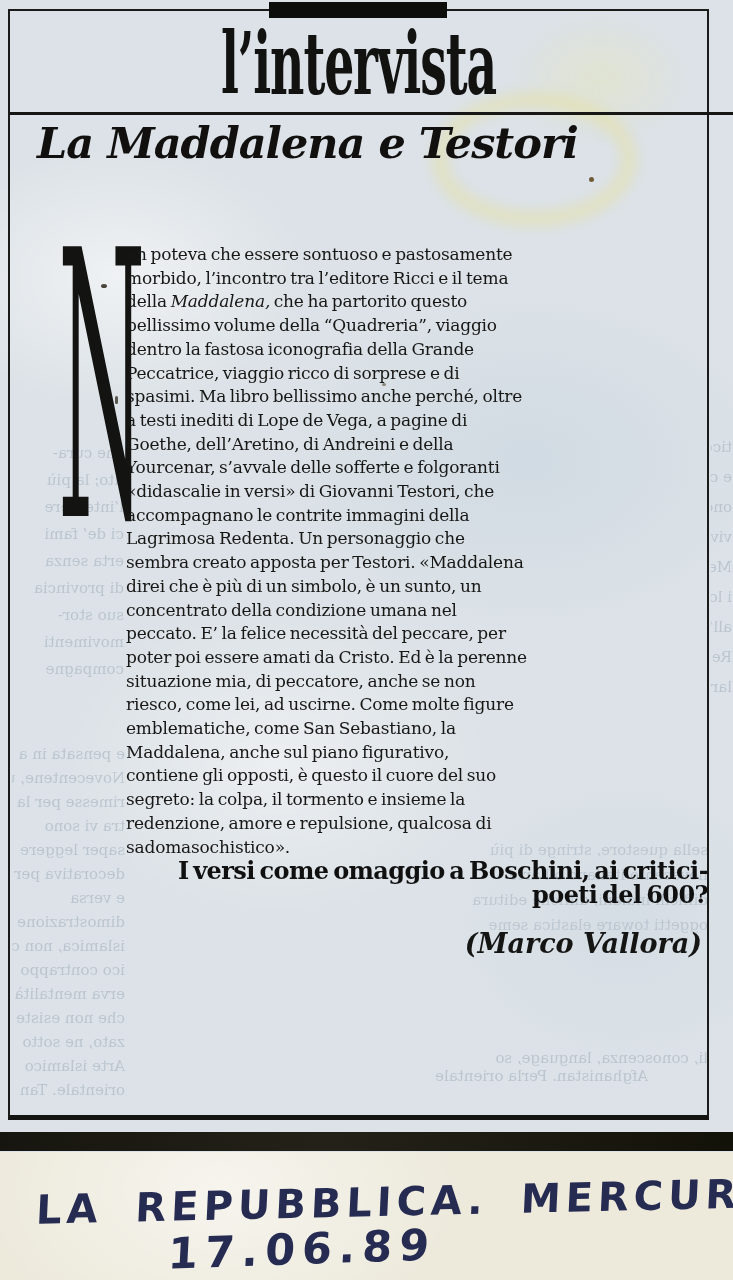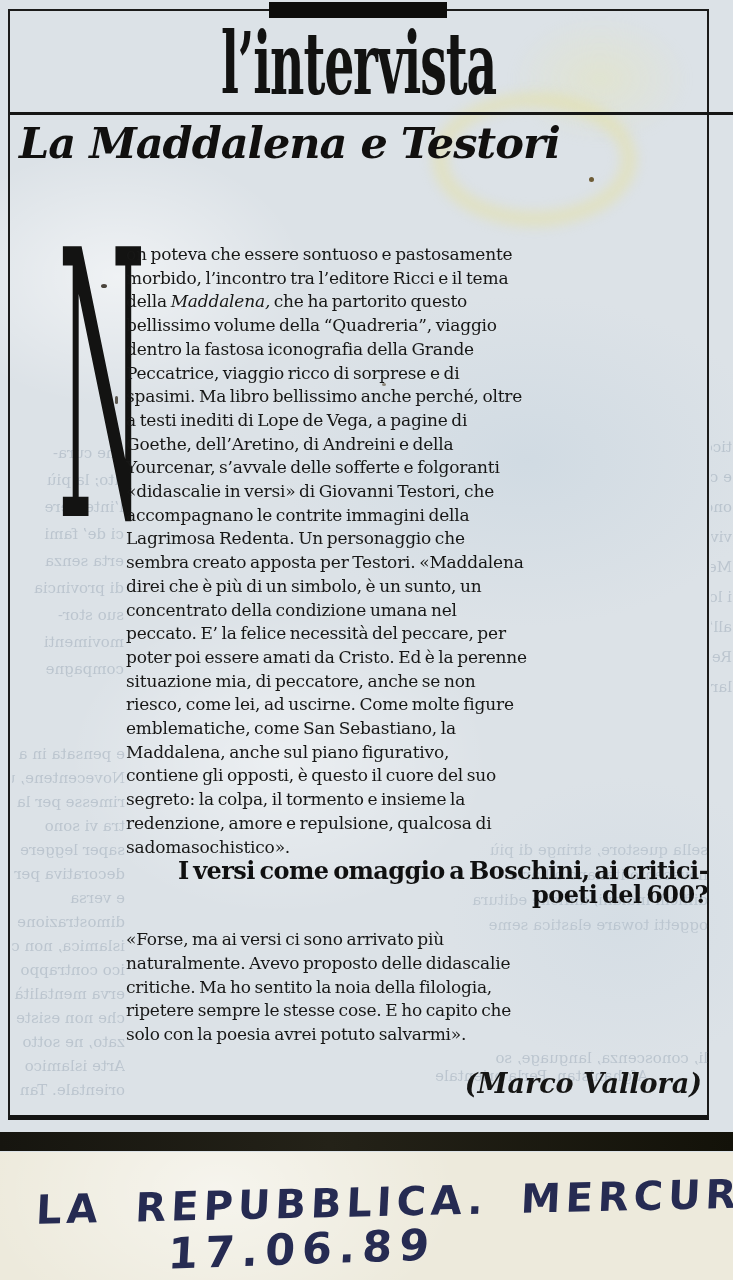--- a/index.html
+++ b/index.html
@@ -30,21 +30,21 @@
     border:2px solid #1b1b1a; border-bottom:5px solid #141413;
   }
   .topbar{ position:absolute; left:269px; top:2px; width:178px; height:16px; background:#0d0d0b; }
   .masthead{
     position:absolute; left:10px; top:18px; width:697px; text-align:center;
     font-size:86px; font-weight:bold; line-height:92px; letter-spacing:-2px;
     transform:scaleX(.55); transform-origin:50% 0; color:#121211;
   }
   .rule{ position:absolute; left:10px; top:112px; width:723px; height:3px; background:#161615; }
   .headline{
-    position:absolute; left:8px; top:120px; width:563px; text-align:center;
+    position:absolute; left:26px; top:120px; width:563px; text-align:center;
     font-size:43px; line-height:47px; font-weight:bold; font-style:italic;
     letter-spacing:-1px; color:#11100f;
   }
   .dropcap{
     position:absolute; left:58px; top:240px; width:80px;
     font-size:370px; line-height:296px; color:#131312;
     transform:scaleX(.27); transform-origin:0 0;
   }
   .bodycol{ position:absolute; left:126px; top:243px; width:582px; }
   .para{
@@ -125,21 +125,20 @@
   <div class="ghost g-rs">tice del<br>e certo su<br>one dell’<br>viviere<br>Me  la<br>i lo  sape<br>all’Islam<br>Recupero<br>lare le</div>
   <div class="ghost g-ri">sella questore, stringe di più<br>novecento italiano o l’arte<br>difficili indiani, difficile editura<br>oggetti toware elastica seme</div>
   <div class="ghost g-b1">li, conoscenza, language, so</div>
   <div class="ghost g-b2">Afghanistan. Perla orientale</div>
 
   <div class="dropcap">N</div>
 
   <div class="bodycol">
     <div class="para">on poteva che essere sontuoso e pastosamente<br>morbido, l’incontro tra l’editore Ricci e il tema<br>della <i>Maddalena,</i> che ha partorito questo<br>bellissimo volume della “Quadreria”, viaggio<br>dentro la fastosa iconografia della Grande<br>Peccatrice, viaggio ricco di sorprese e di<br>spasimi. Ma libro bellissimo anche perché, oltre<br>a testi inediti di Lope de Vega, a pagine di<br>Goethe, dell’Aretino, di Andreini e della<br>Yourcenar, s’avvale delle sofferte e folgoranti<br>«didascalie in versi» di Giovanni Testori, che<br>accompagnano le contrite immagini della<br>Lagrimosa Redenta. Un personaggio che<br>sembra creato apposta per Testori. «Maddalena<br>direi che è più di un simbolo, è un sunto, un<br>concentrato della condizione umana nel<br>peccato. E’ la felice necessità del peccare, per<br>poter poi essere amati da Cristo. Ed è la perenne<br>situazione mia, di peccatore, anche se non<br>riesco, come lei, ad uscirne. Come molte figure<br>emblematiche, come San Sebastiano, la<br>Maddalena, anche sul piano figurativo,<br>contiene gli opposti, è questo il cuore del suo<br>segreto: la colpa, il tormento e insieme la<br>redenzione, amore e repulsione, qualcosa di<br>sadomasochistico».</div>
     <div class="question">I versi come omaggio a Boschini, ai critici-<br>poeti del 600?</div>
-    <div class="para answer">«Forse, ma ai versi ci sono arrivato più<br>naturalmente. Avevo proposto delle didascalie<br>critiche. Ma ho sentito la noia della filologia,<br>ripetere sempre le stesse cose. E ho capito che<br>solo con la poesia avrei potuto salvarmi».</div>
     <div class="byline">(Marco Vallora)</div>
   </div>
 
   <div class="botbar"></div>
 
   <div class="hand hand1">LA REPUBBLICA. MERCURIO</div>
   <div class="hand hand2">17.06.89</div>
 
   <div class="speck sp1"></div>
   <div class="speck sp2"></div>

